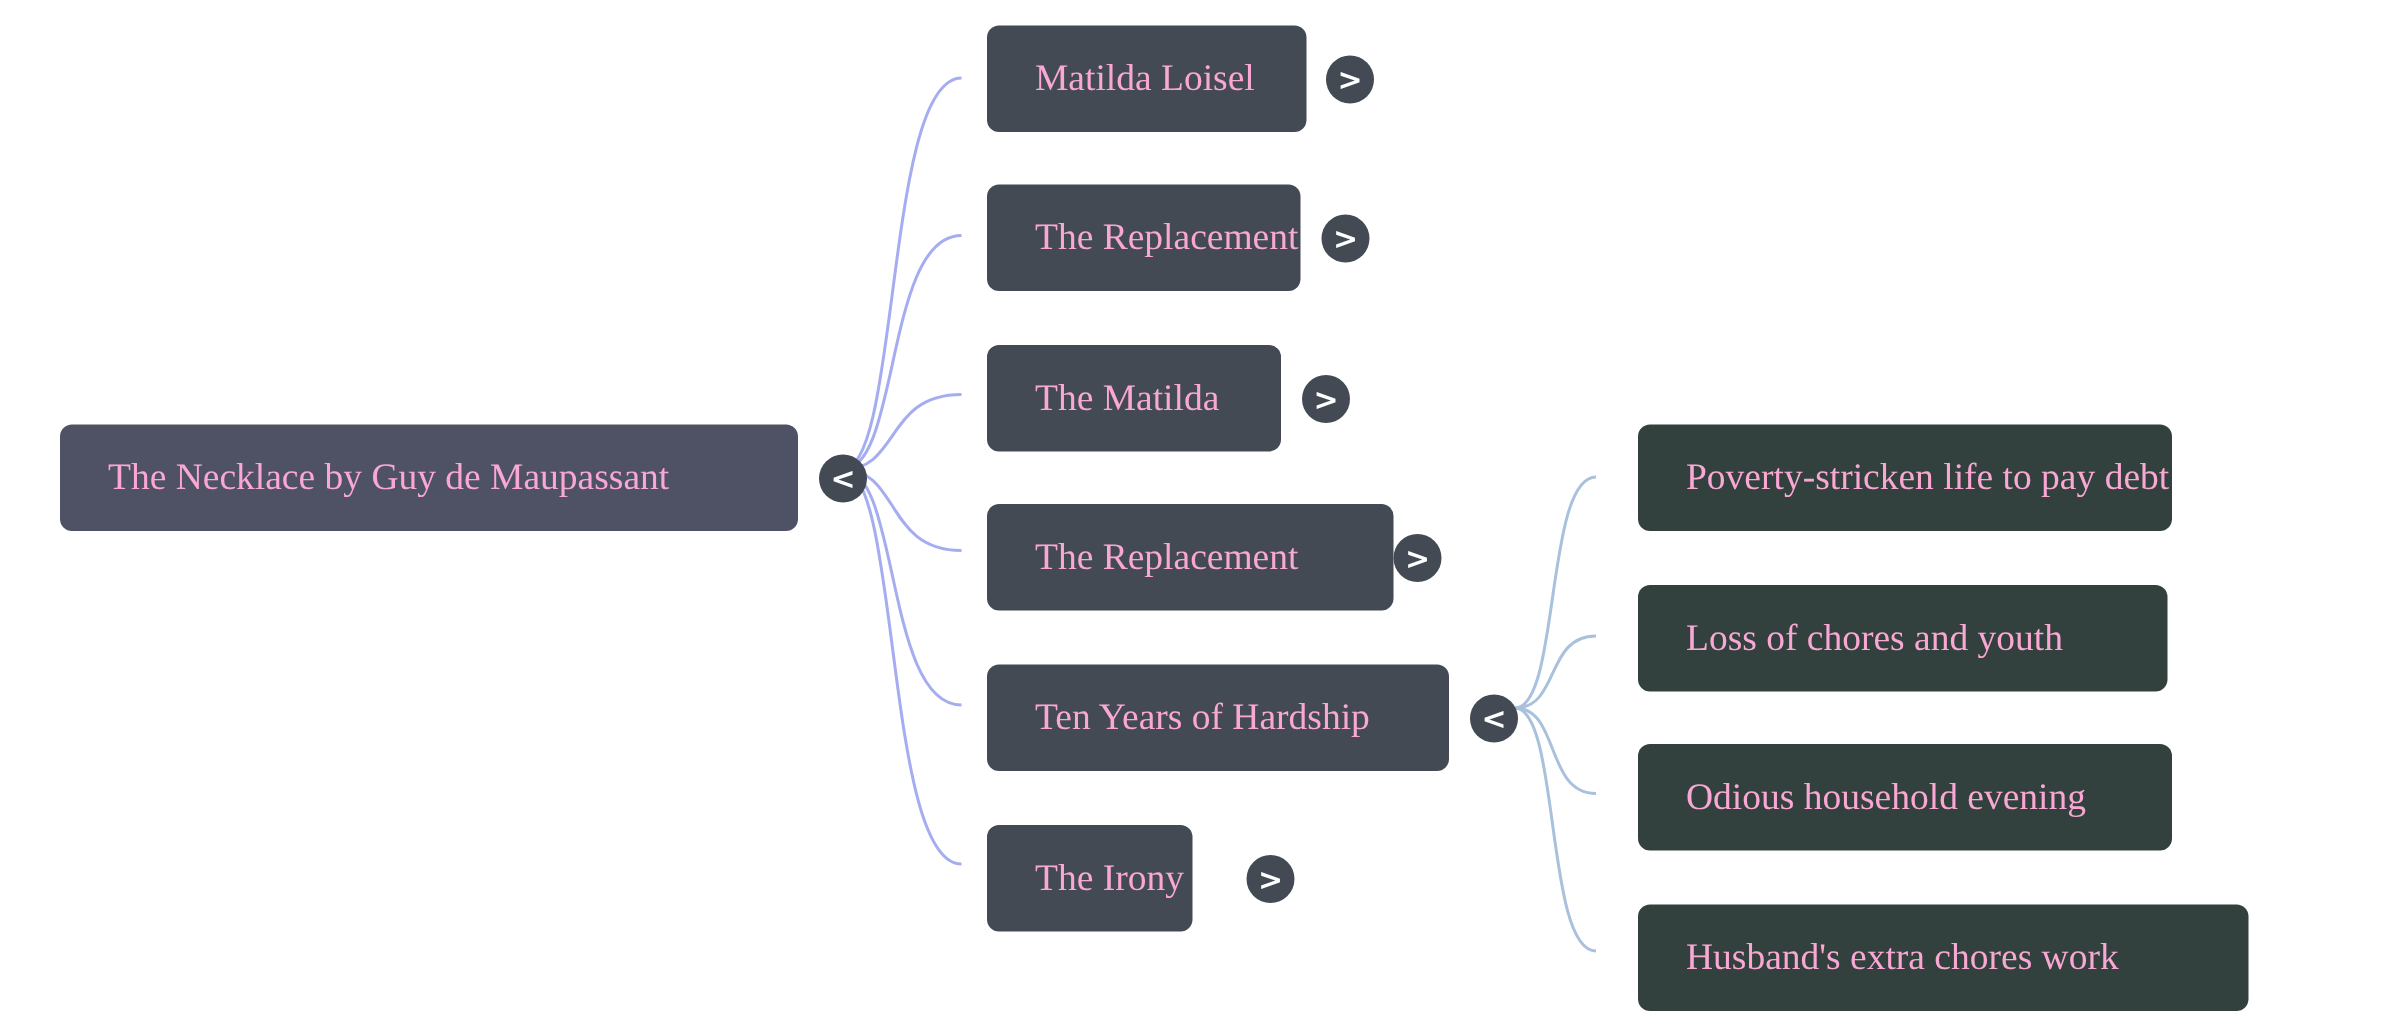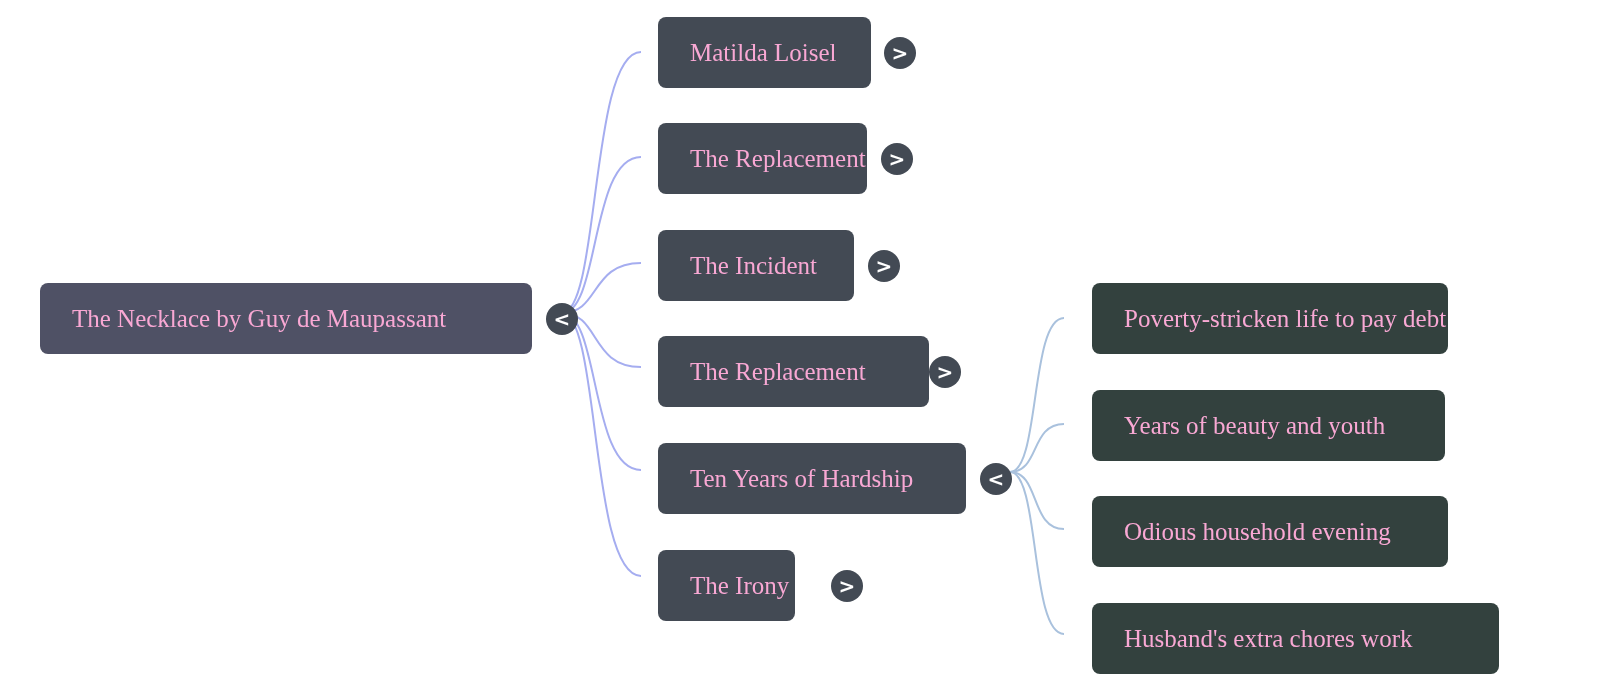--- a/index.html
+++ b/index.html
@@ -42,21 +42,21 @@
   <span>Matilda Loisel</span>
 </div>
 <div class="toggle" style="left:884px; top:37px;">&gt;</div>
 
 <div class="node mid" style="left:658px; top:123px; width:209px;">
   <span>The Replacement</span>
 </div>
 <div class="toggle" style="left:881px; top:143px;">&gt;</div>
 
 <div class="node mid" style="left:658px; top:230px; width:196px;">
-  <span>The Incident</span>
+  <span>The Matilda</span>
 </div>
 <div class="toggle" style="left:868px; top:250px;">&gt;</div>
 
 <div class="node mid" style="left:658px; top:336px; width:271px;">
   <span>The Replacement</span>
 </div>
 <div class="toggle" style="left:929px; top:356px;">&gt;</div>
 
 <div class="node mid" style="left:658px; top:443px; width:308px;">
   <span>Ten Years of Hardship</span>
@@ -65,20 +65,20 @@
 
 <div class="node mid" style="left:658px; top:550px; width:137px;">
   <span>The Irony</span>
 </div>
 <div class="toggle" style="left:831px; top:570px;">&gt;</div>
 
 <div class="node leaf" style="left:1092px; top:283px; width:356px;">
   <span>Poverty-stricken life to pay debt</span>
 </div>
 <div class="node leaf" style="left:1092px; top:390px; width:353px;">
-  <span>Years of beauty and youth</span>
+  <span>Loss of chores and youth</span>
 </div>
 <div class="node leaf" style="left:1092px; top:496px; width:356px;">
   <span>Odious household evening</span>
 </div>
 <div class="node leaf" style="left:1092px; top:603px; width:407px;">
   <span>Husband's extra chores work</span>
 </div>
 
 </body></html>

